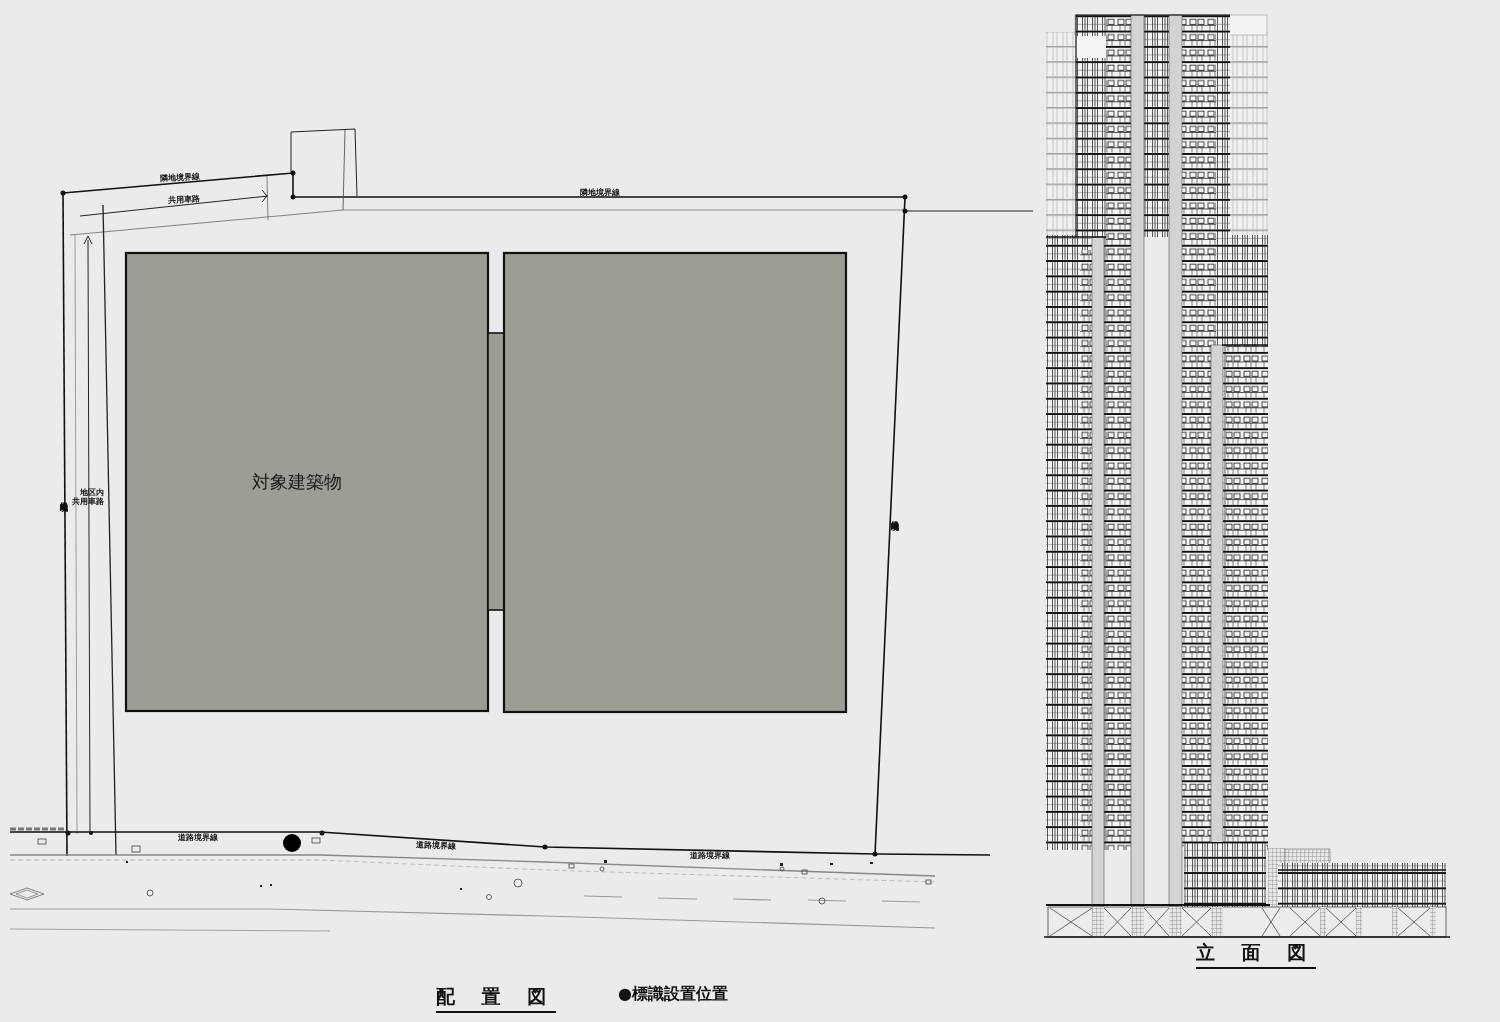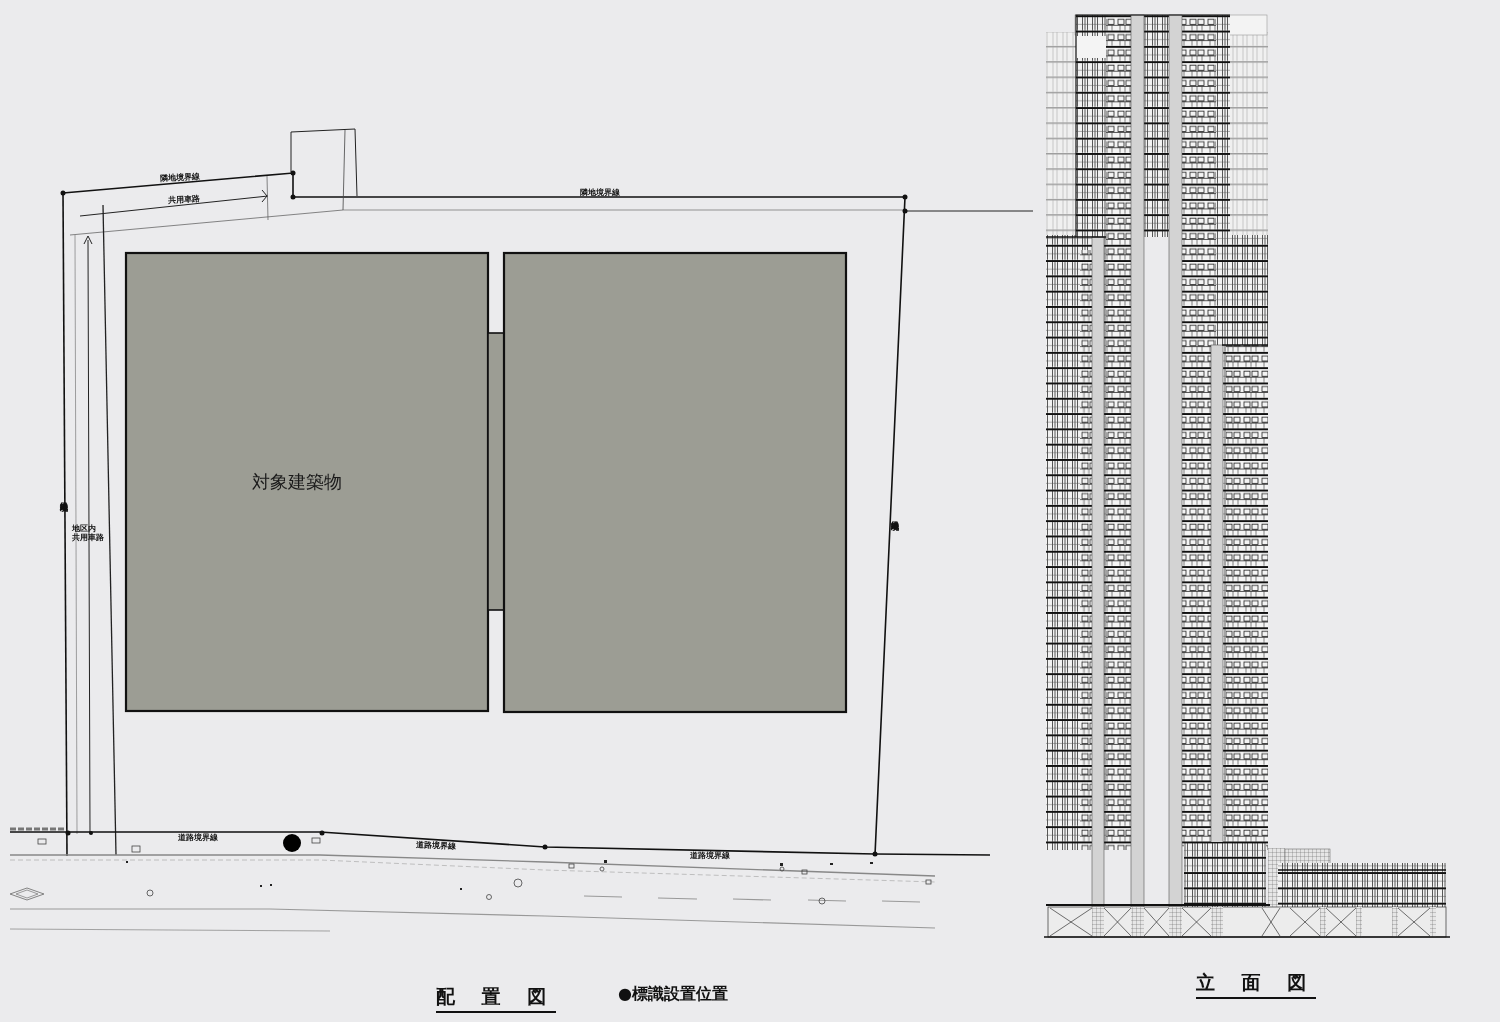--- a/index.html
+++ b/index.html
@@ -10,32 +10,32 @@
     position: relative;
   }
   #canvas { position: absolute; left: 0; top: 0; width: 1500px; height: 1022px; }
   .caption {
     position: absolute; font-size: 19px; font-weight: bold; color: #111;
     letter-spacing: 0px; white-space: nowrap;
   }
   .caption.underline { border-bottom: 2px solid #111; padding-bottom: 1px; letter-spacing: 10px; }
   #cap-plan { left: 436px; top: 984px; }
   #cap-legend { left: 618px; top: 984px; font-size: 16px; }
-  #cap-elev { left: 1196px; top: 970px; }
+  #cap-elev { left: 1196px; top: 940px; }
   .bldg-label {
     position: absolute; left: 252px; top: 470px;
     font-size: 18px; color: #1a1a1a; white-space: nowrap;
   }
   .small-label { position: absolute; font-size: 8px; font-weight: bold; color: #111; white-space: nowrap; }
   .vlabel { writing-mode: vertical-rl; font-size: 8px; font-weight: bold; color: #111; position: absolute; }
   #lbl-neighbor-top1 { left: 160px; top: 172px; transform: rotate(-3deg); }
   #lbl-shared-road { left: 168px; top: 194px; transform: rotate(-3deg); }
   #lbl-neighbor-top2 { left: 580px; top: 187px; }
   #lbl-neighbor-left { left: 57px; top: 496px; }
-  #lbl-district-road { left: 72px; top: 524px; text-align: left; line-height: 9px; }
+  #lbl-district-road { left: 72px; top: 488px; text-align: right; line-height: 9px; }
   #lbl-neighbor-right { left: 888px; top: 515px; }
   #lbl-road-boundary1 { left: 178px; top: 832px; }
   #lbl-road-boundary2 { left: 416px; top: 840px; transform: rotate(2deg); }
   #lbl-road-boundary3 { left: 690px; top: 850px; }
 </style>
 </head>
 <body>
 
 <svg id="canvas" width="1500" height="1022" viewBox="0 0 1500 1022" xmlns="http://www.w3.org/2000/svg">
   <defs>

